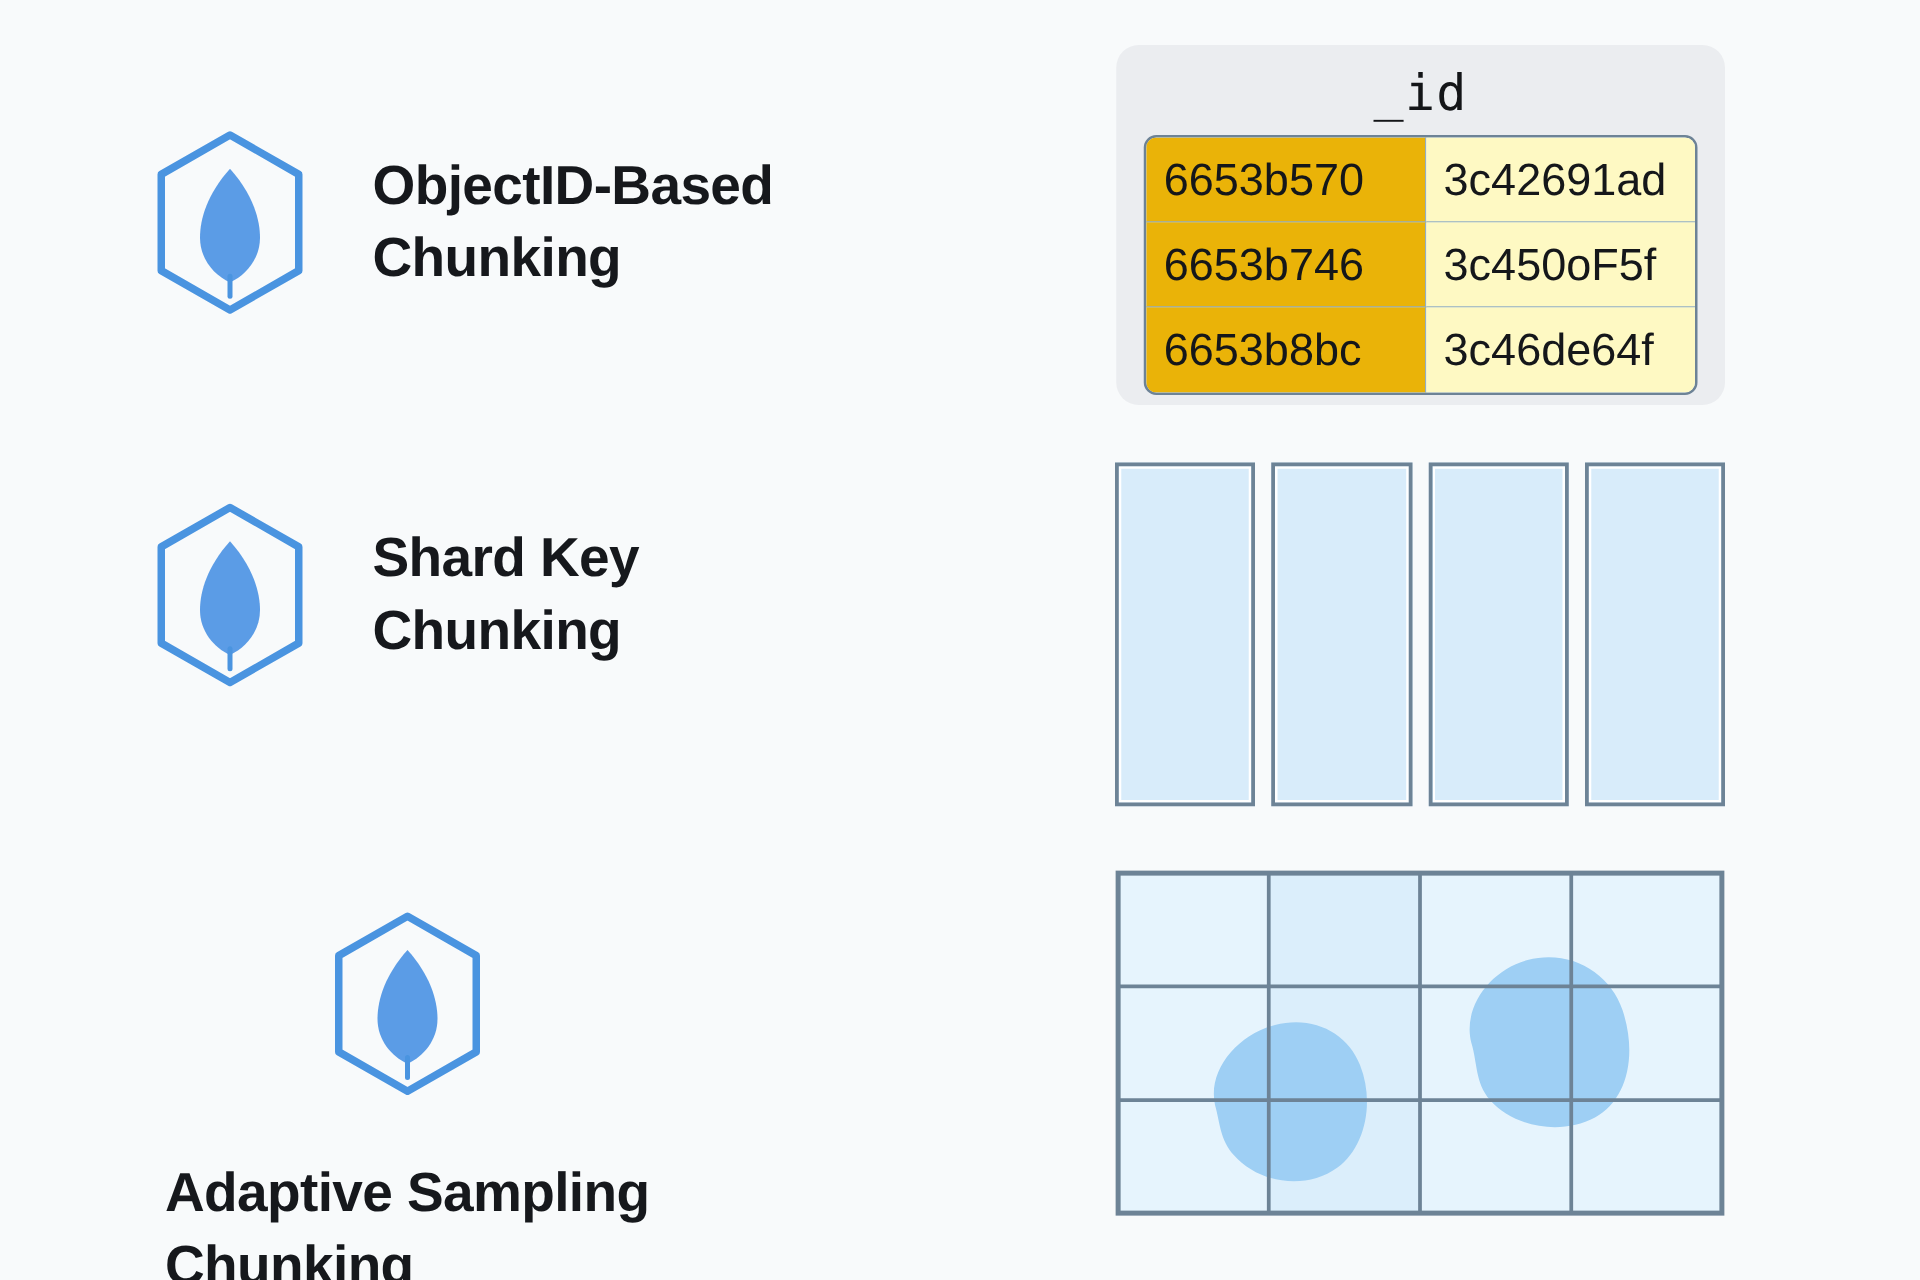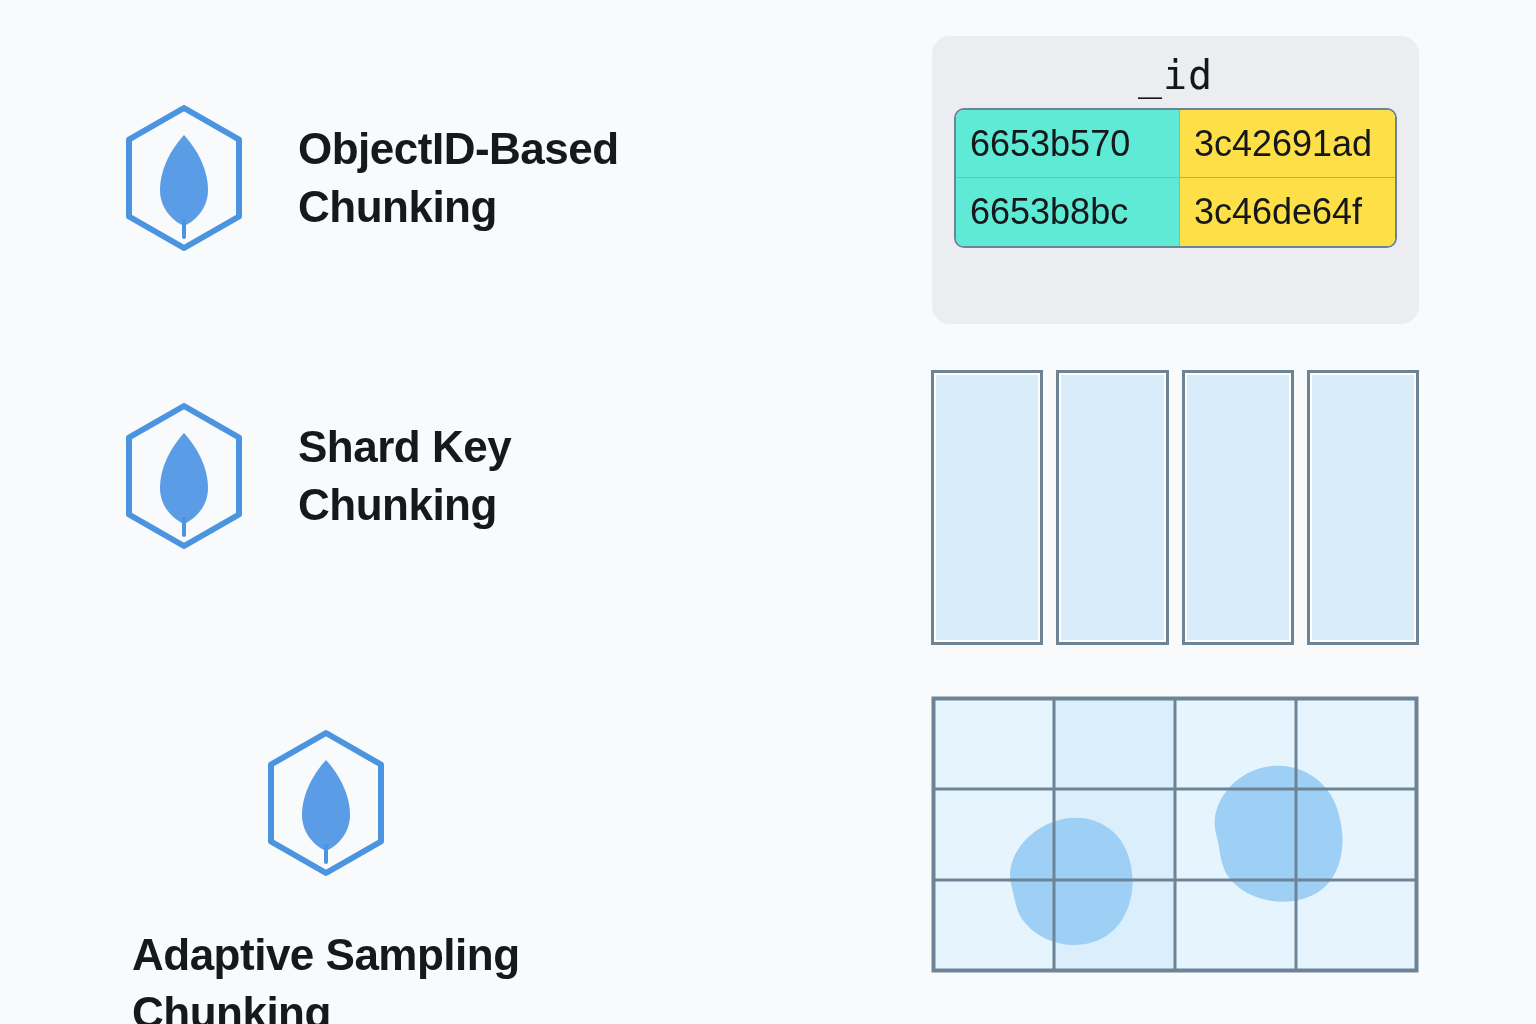--- a/index.html
+++ b/index.html
@@ -45,21 +45,21 @@
     font-weight: 700;
     line-height: 1.32;
     color: #16181c;
     letter-spacing: -0.5px;
     white-space: pre-line;
   }
 
   
   .visuals {
     position: absolute;
-    left: 900px; top: 0;
+    left: 861px; top: 0;
     width: 636px; height: 1024px;
   }
 
   
   .id-card {
     position: absolute;
     left: 32px; top: 36px;
     width: 487px; height: 288px;
     background: #ebedf0;
     border-radius: 18px;
@@ -88,22 +88,22 @@
     font-size: 36px;
     color: #15171a;
     font-family: "Liberation Sans", sans-serif;
     padding: 0 14px;
     border-bottom: 1.5px solid #93aec3;
     border-right: 1.5px solid #93aec3;
     white-space: nowrap;
   }
   .id-table tr:last-child td { border-bottom: none; margin-left: 10px; }
   .id-table td:last-child { border-right: none; }
-  .id-table td.col-a { background: #5eead4; width: 51%; }
-  .id-table td.col-b { background: #fde047; }
+  .id-table td.col-a { background: #eab308; width: 51%; }
+  .id-table td.col-b { background: #fef9c3; }
 
   
   .bars {
     position: absolute;
     left: 31px; top: 370px;
     width: 488px; height: 275px;
     display: flex;
     gap: 13px;
   }
   .bar {
@@ -165,20 +165,24 @@
 
   <div class="id-card">
     <div class="id-card-title" data-bind="id_table.title">_id</div>
     <table class="id-table">
       <tbody>
         <tr>
           <td class="col-a" data-bind="id_table.rows.0.0">6653b570</td>
           <td class="col-b" data-bind="id_table.rows.0.1">3c42691ad</td>
         </tr>
         <tr>
+          <td class="col-a" data-bind="id_table.rows.1.0">6653b746</td>
+          <td class="col-b" data-bind="id_table.rows.1.1">3c450oF5f</td>
+        </tr>
+        <tr>
           <td class="col-a" data-bind="id_table.rows.2.0">6653b8bc</td>
           <td class="col-b" data-bind="id_table.rows.2.1">3c46de64f</td>
         </tr>
       </tbody>
     </table>
   </div>
 
   <div class="bars">
     <div class="bar"></div>
     <div class="bar"></div>

